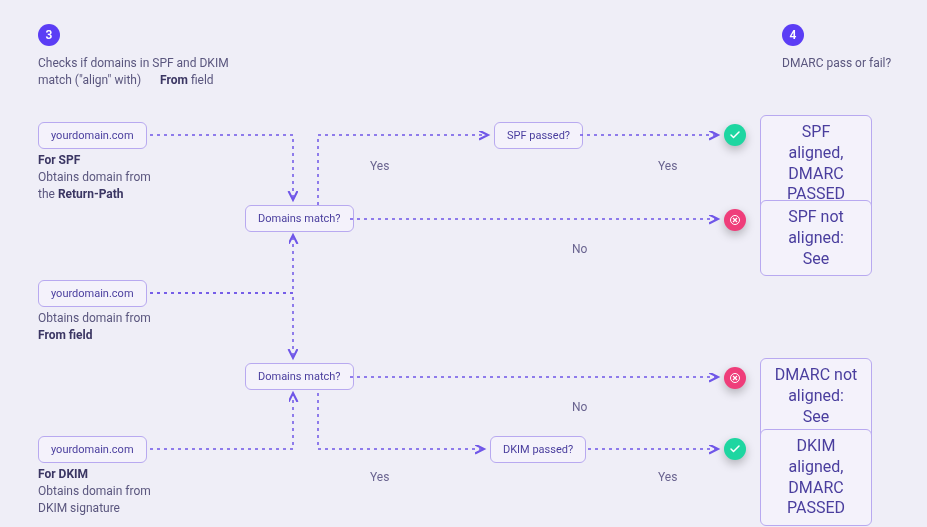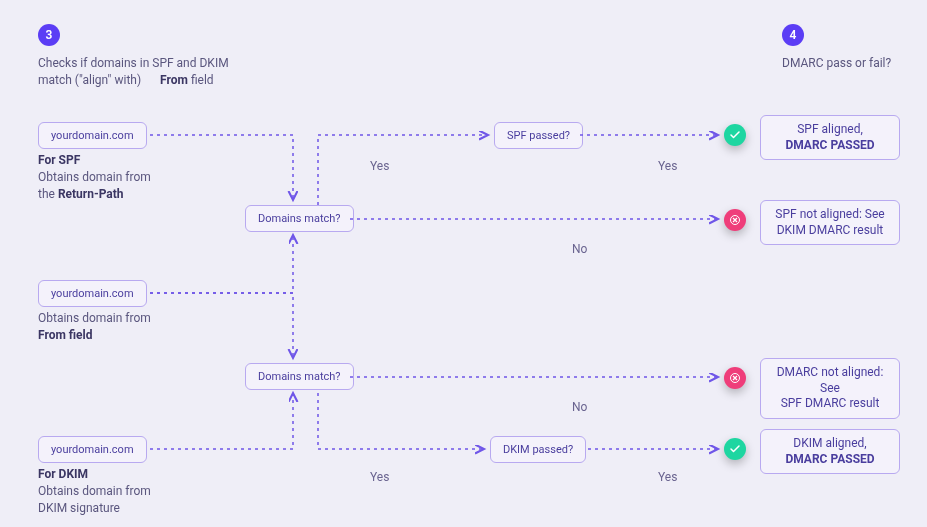--- a/index.html
+++ b/index.html
@@ -46,27 +46,27 @@
     line-height: 1.4;
     max-width: 160px;
   }
   .caption b { font-weight: 700; color: #3b3663; }
   .outcome {
     position: absolute;
     border: 1px solid #b8a9f0;
     background: #f4f2fb;
     border-radius: 6px;
     padding: 6px 12px;
-    font-size: 12px;
+    font-size: 16px;
     color: #4a3e9e;
-    width: 140px;
+    width: 112px;
     text-align: center;
     line-height: 1.3;
   }
-  .outcome b { font-weight: 700; margin-top: 40px; }
+  .outcome b { font-weight: 400; margin-top: 40px; }
   .status-icon {
     position: absolute;
     width: 22px; height: 22px; border-radius: 50%;
     display: flex; align-items: center; justify-content: center;
     box-shadow: 0 4px 10px rgba(0,0,0,0.25);
   }
   .status-icon svg { width: 12px; height: 12px; }
   .status-pass { background: #1ed6a1; }
   .status-fail { background: #ef3d7a; }
   .edge-label {
@@ -148,21 +148,21 @@
 <div class="status-icon status-pass" style="left:724px; top:438px">
   <svg viewBox="0 0 24 24" fill="none" stroke="#fff" stroke-width="3" stroke-linecap="round" stroke-linejoin="round">
       <polyline points="20 6 9 17 4 12"></polyline>
     </svg>
 </div>
 
 <div class="outcome" style="left:760px; top:115px">
   <span>SPF aligned,</span><br><b>DMARC PASSED</b>
 </div>
 <div class="outcome" style="left:760px; top:200px">
-  <span>SPF not aligned: See</span><br><span>DKIM DMARC result</span>
+  <span>SPF not aligned: See</span><br>
 </div>
 <div class="outcome" style="left:760px; top:358px">
   <span>DMARC not aligned: See</span><br><span>SPF DMARC result</span>
 </div>
 <div class="outcome" style="left:760px; top:429px">
   <span>DKIM aligned,</span><br><b>DMARC PASSED</b>
 </div>
 
 <svg class="arrows">
   <defs>

